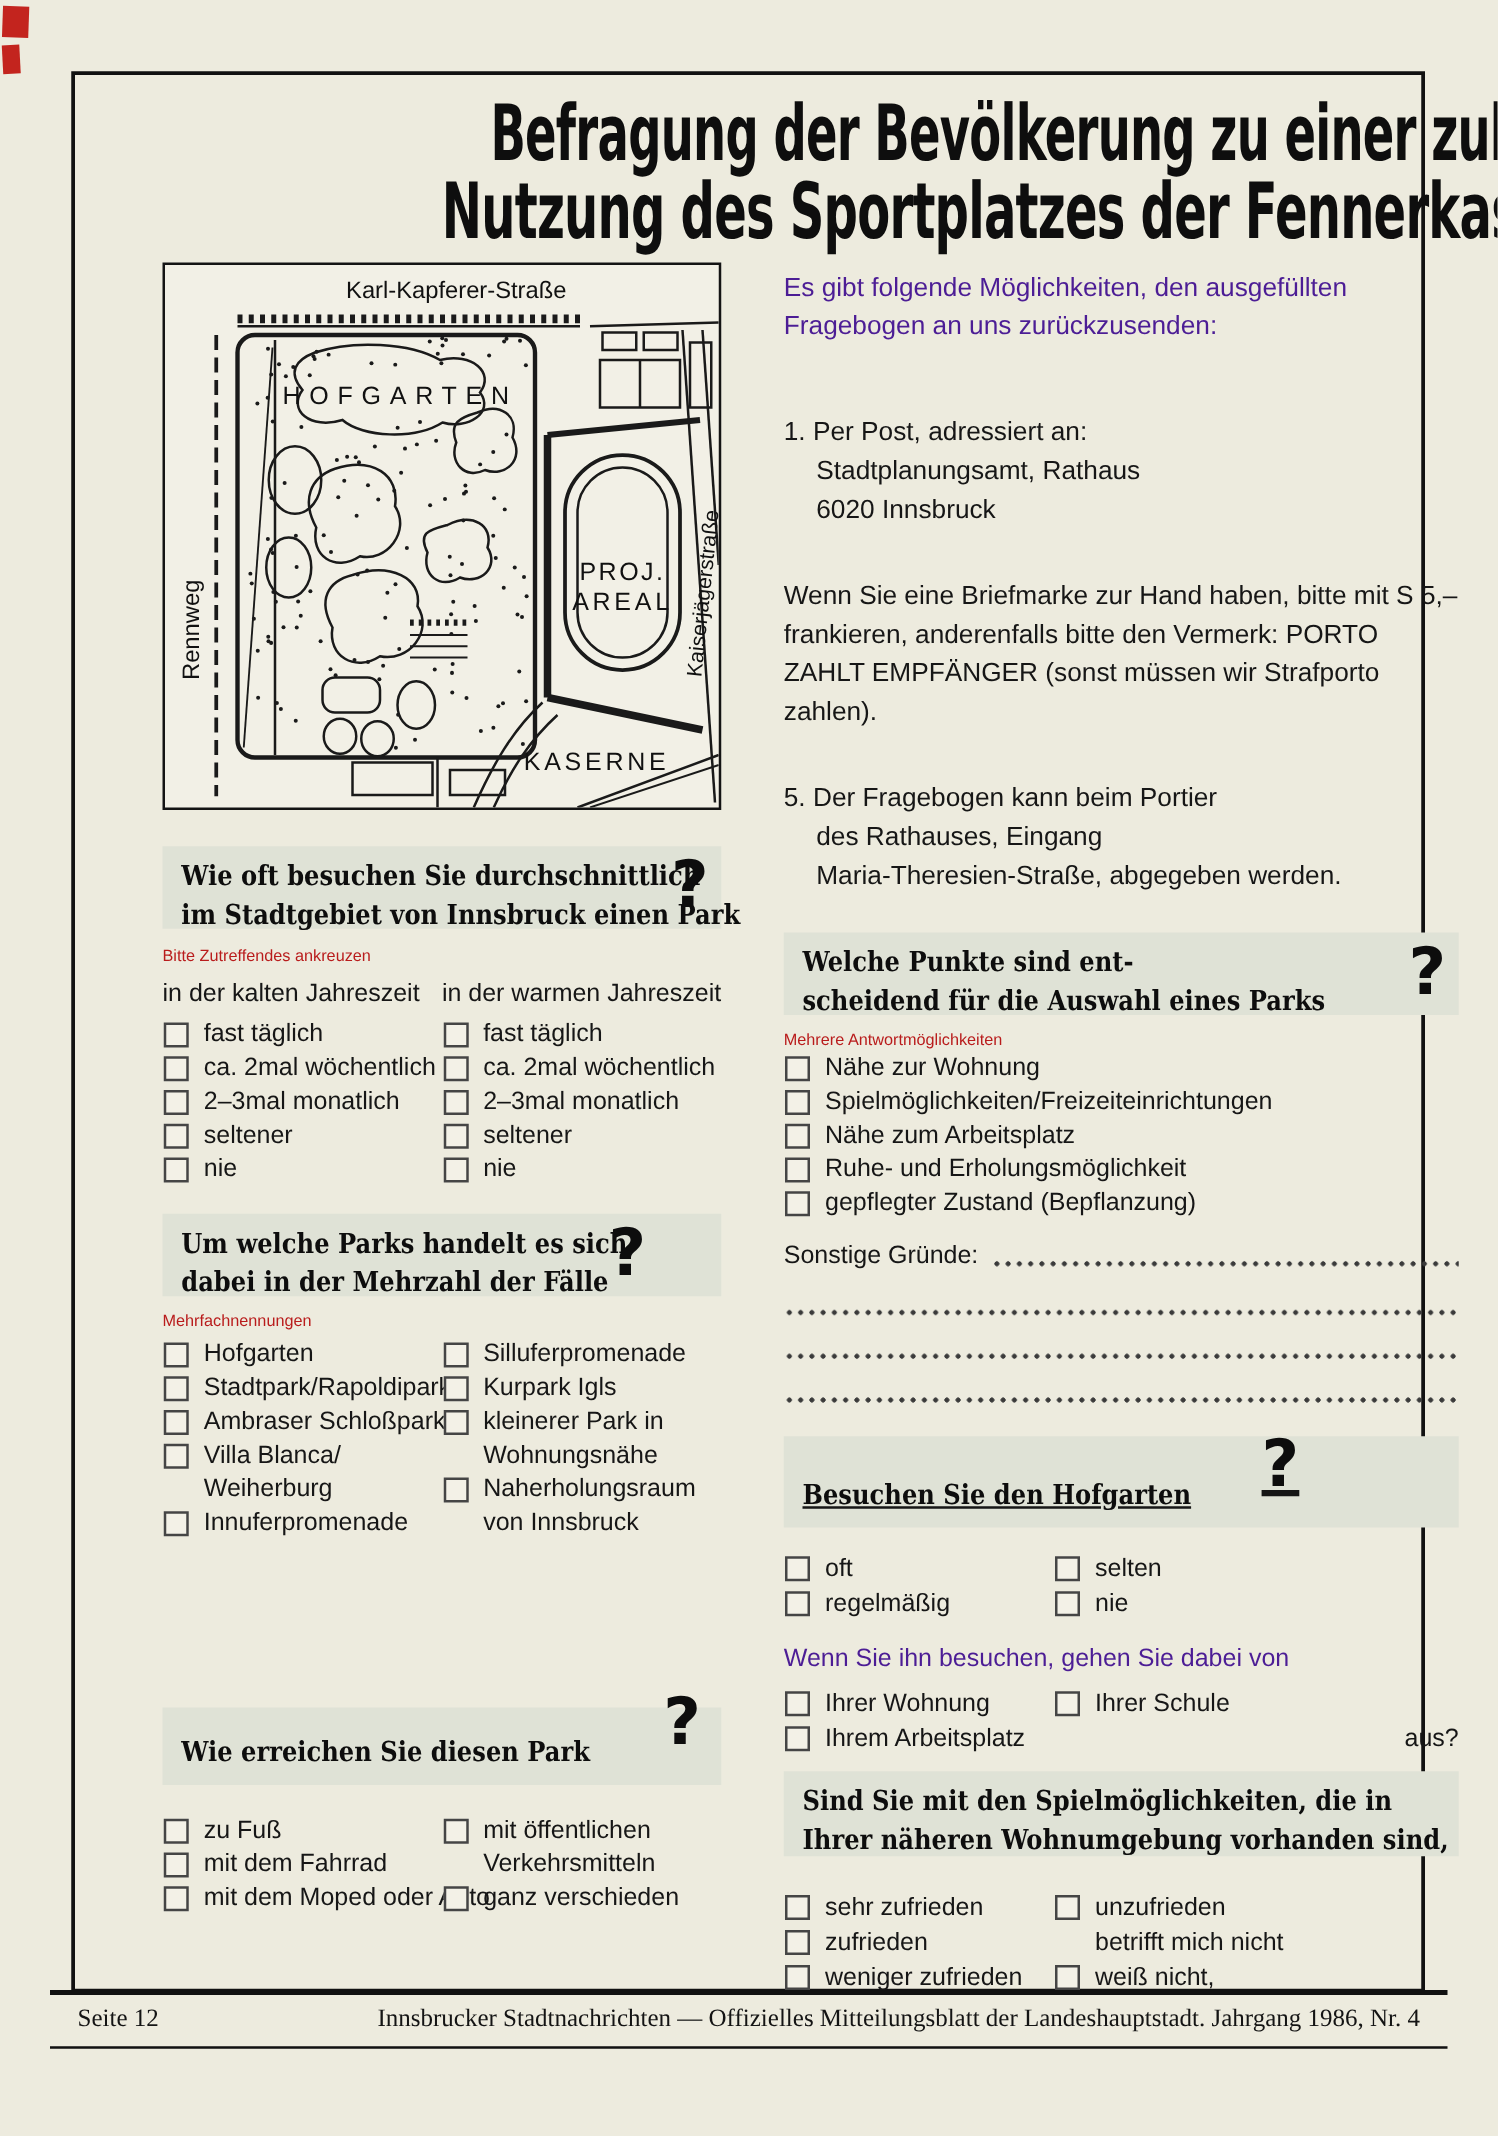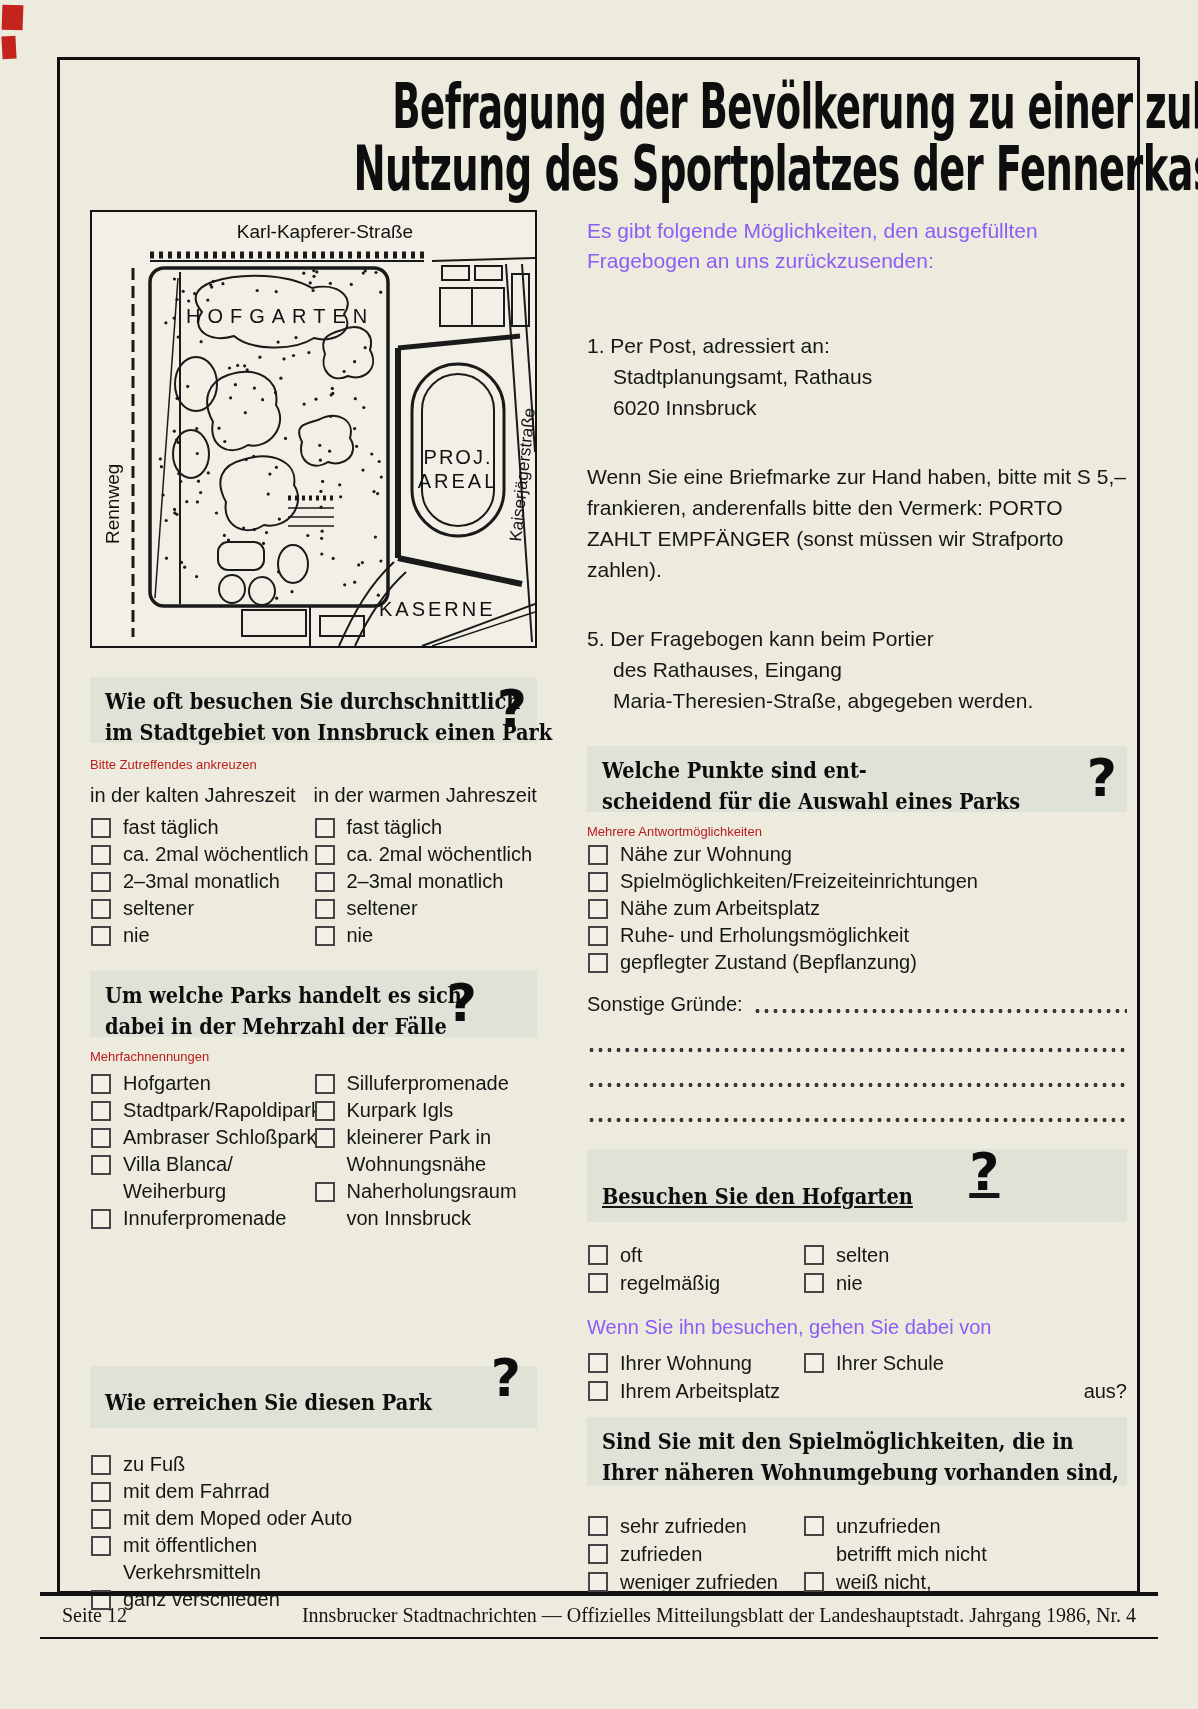--- a/index.html
+++ b/index.html
@@ -21,21 +21,21 @@
   
   .title{padding-top:16px;text-align:center;}
   .title .tline{
     display:inline-block;white-space:nowrap;
     font-family:"DejaVu Sans",sans-serif;font-weight:bold;
     font-size:62px;line-height:62px;letter-spacing:-1px;color:#0e0e0e;
   }
   .t1{transform:scaleX(.60);transform-origin:50% 50%;}
   .t2{transform:scaleX(.62);transform-origin:50% 50%;}
 
-  .cols{display:flex;padding:0 30px;margin-top:10px;}
+  .cols{display:flex;padding:0 30px;margin-top:10px;margin-left:40px;}
   .col-left{width:447px;flex:none;}
   .col-right{width:540px;flex:none;margin-left:50px;}
 
   
   .map-box{width:443px;height:434px;border:2.5px solid #141414;background:#f2f0e6;}
   .map-svg{display:block;width:100%;height:100%;}
 
   
   .band{
     position:relative;background:#dfe2d6;padding:9px 14px 10px 15px;
@@ -61,21 +61,21 @@
   .colhead{font-size:20px;line-height:26px;}
   .row{display:flex;align-items:flex-start;line-height:27px;font-size:20px;}
   .row-tall{line-height:28px;}
   .cb{
     width:16px;height:16px;border:2px solid #454545;background:#f3f1e7;
     flex:none;margin:4px 12px 0 1px;
   }
   .lbl{white-space:nowrap;}
   .justify-end{justify-content:flex-end;}
 
-  .body-text{font-size:21px;line-height:30px;color:#8b5cf6;}
+  .body-text{font-size:21px;line-height:30px;color:#4c1d95;}
   .num-item{font-size:21px;line-height:31px;}
   .num-item .ind{padding-left:26px;}
 
   .dotted{
     background-image:radial-gradient(circle,#3a3a3a 1.8px,rgba(0,0,0,0) 2.2px);
     background-size:9px 6px;background-repeat:repeat-x;background-position:0 bottom;
   }
   .sonstige-row{display:flex;font-size:20px;line-height:28px;}
   .sonstige-row .leader{flex:1;height:24px;margin-left:10px;}
   .dotline{height:11px;margin-top:24px;}
@@ -411,21 +411,21 @@
               <span class="lbl">von Innsbruck</span>
             </div>
         </div>
       </div>
 
       <div class="band band-bottom" style="margin-top:134px;height:62px;box-sizing:border-box;">
         <span class="band-txt">Wie erreichen Sie diesen Park</span>
         <span class="qmark qmark-up">?</span>
       </div>
 
-      <div class="pair" style="margin-top:23px;flex-direction:column;">
+      <div class="pair" style="margin-top:23px;">
         <div class="w50">
           <div class="row">
               <span class="cb"></span>
               <span class="lbl">zu Fuß</span>
             </div>
           <div class="row">
               <span class="cb"></span>
               <span class="lbl">mit dem Fahrrad</span>
             </div>
           <div class="row">

